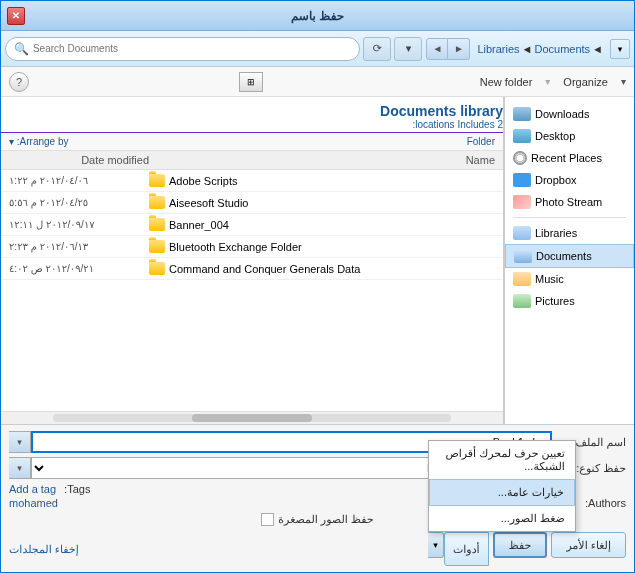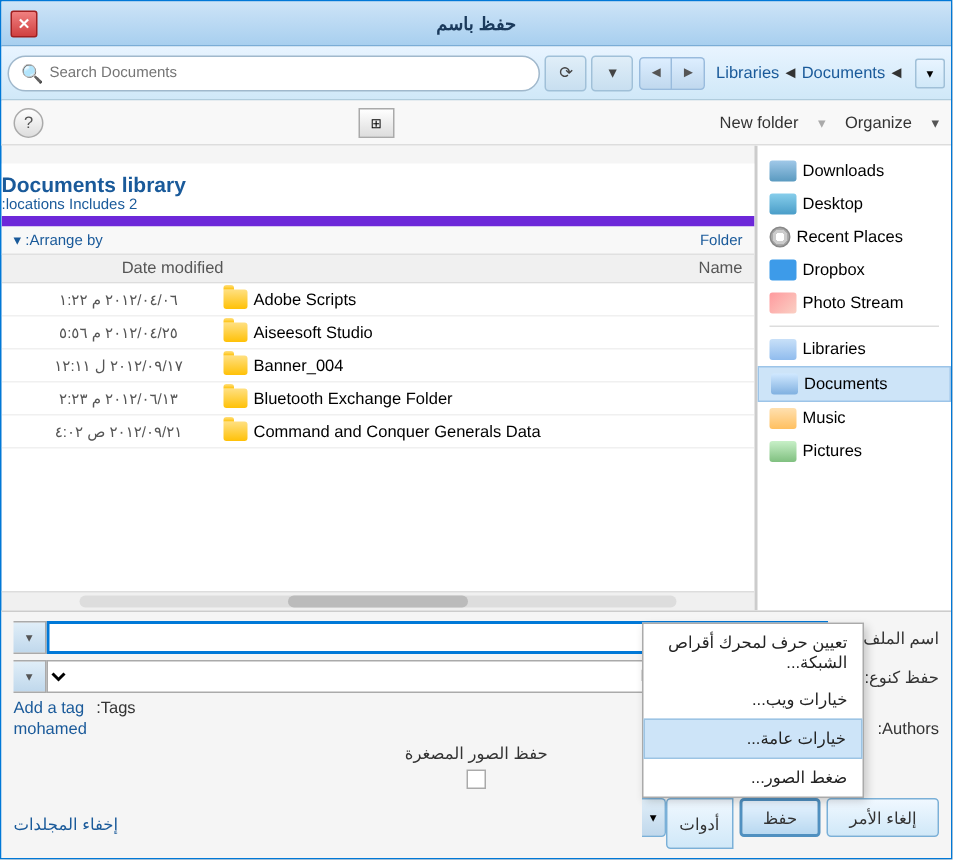--- a/index.html
+++ b/index.html
@@ -148,25 +148,24 @@
     
     .file-list-area {
       flex: 1;
       display: flex;
       flex-direction: column;
       overflow: hidden;
       border-right: 1px solid #ccc;
     }
 
     .library-header {
-      text-align: left;
+      text-align: right;
       padding: 6px 0 2px;
-      border-bottom: 7px solid #6d28d9;
+      border-bottom: 1px solid #6d28d9;
       background: white;
-      margin-top: 12px;
     }
     .library-title {
       font-size: 14px; color: #1a5a9a; font-weight: bold;
     }
     .library-subtitle {
       font-size: 10px; color: #555; direction: rtl;
     }
     .library-subtitle span { color: #1a5a9a; cursor: pointer; }
 
     .sort-bar {
@@ -198,21 +197,21 @@
       display: flex;
       justify-content: space-between;
       align-items: center;
       padding: 4px 8px;
       border-bottom: 1px solid #f0f0f0;
       font-size: 11px;
       direction: rtl;
       cursor: pointer;
     }
     .file-row-name { flex: 1; display: flex; align-items: center; gap: 4px; justify-content: flex-end; }
-    .file-row-date { width: 140px; color: #555; text-align: center; font-size: 10px; }
+    .file-row-date { width: 140px; color: #555; text-align: left; font-size: 10px; }
     .folder-icon {
       width: 16px; height: 13px;
       background: linear-gradient(to bottom, #ffe082, #ffc107);
       border-radius: 0 2px 2px 2px;
       display: inline-block;
       position: relative;
     }
     .folder-icon::before {
       content: '';
       position: absolute;
@@ -331,21 +330,20 @@
       font-size: 11px;
       justify-content: space-between;
       margin-bottom: 4px;
     }
     .authors-left { color: #333; }
     .authors-right { color: #1a5a9a; cursor: pointer; }
     .thumbnail-row {
       display: flex; align-items: center; justify-content: center;
       font-size: 11px; color: #333; direction: rtl; gap: 4px;
       margin-bottom: 6px;
-      flex-direction: column;
     }
     .checkbox {
       width: 13px; height: 13px;
       border: 1px solid #aaa; background: white;
       display: inline-flex; align-items: center; justify-content: center;
       cursor: pointer;
     }
 
     
     .action-row {
@@ -615,21 +613,20 @@
         <div class="btn-main">إلغاء الأمر</div>
         <div class="btn-main primary">حفظ</div>
         <div class="btn-tools-wrap">
           <div class="btn-tools">
             <span>أدوات</span>
           </div>
           <div class="btn-tools-arrow">▾</div>
 
           <div class="dropdown-menu">
             <div class="menu-item">تعيين حرف لمحرك أقراص الشبكة...</div>
-            <div class="menu-item">خيارات ويب...</div>
             <div class="menu-item highlighted">خيارات عامة...</div>
             <div class="menu-item">ضغط الصور...</div>
           </div>
         </div>
       </div>
       <div class="action-right">إخفاء المجلدات</div>
     </div>
   </div>
 
 </div>

